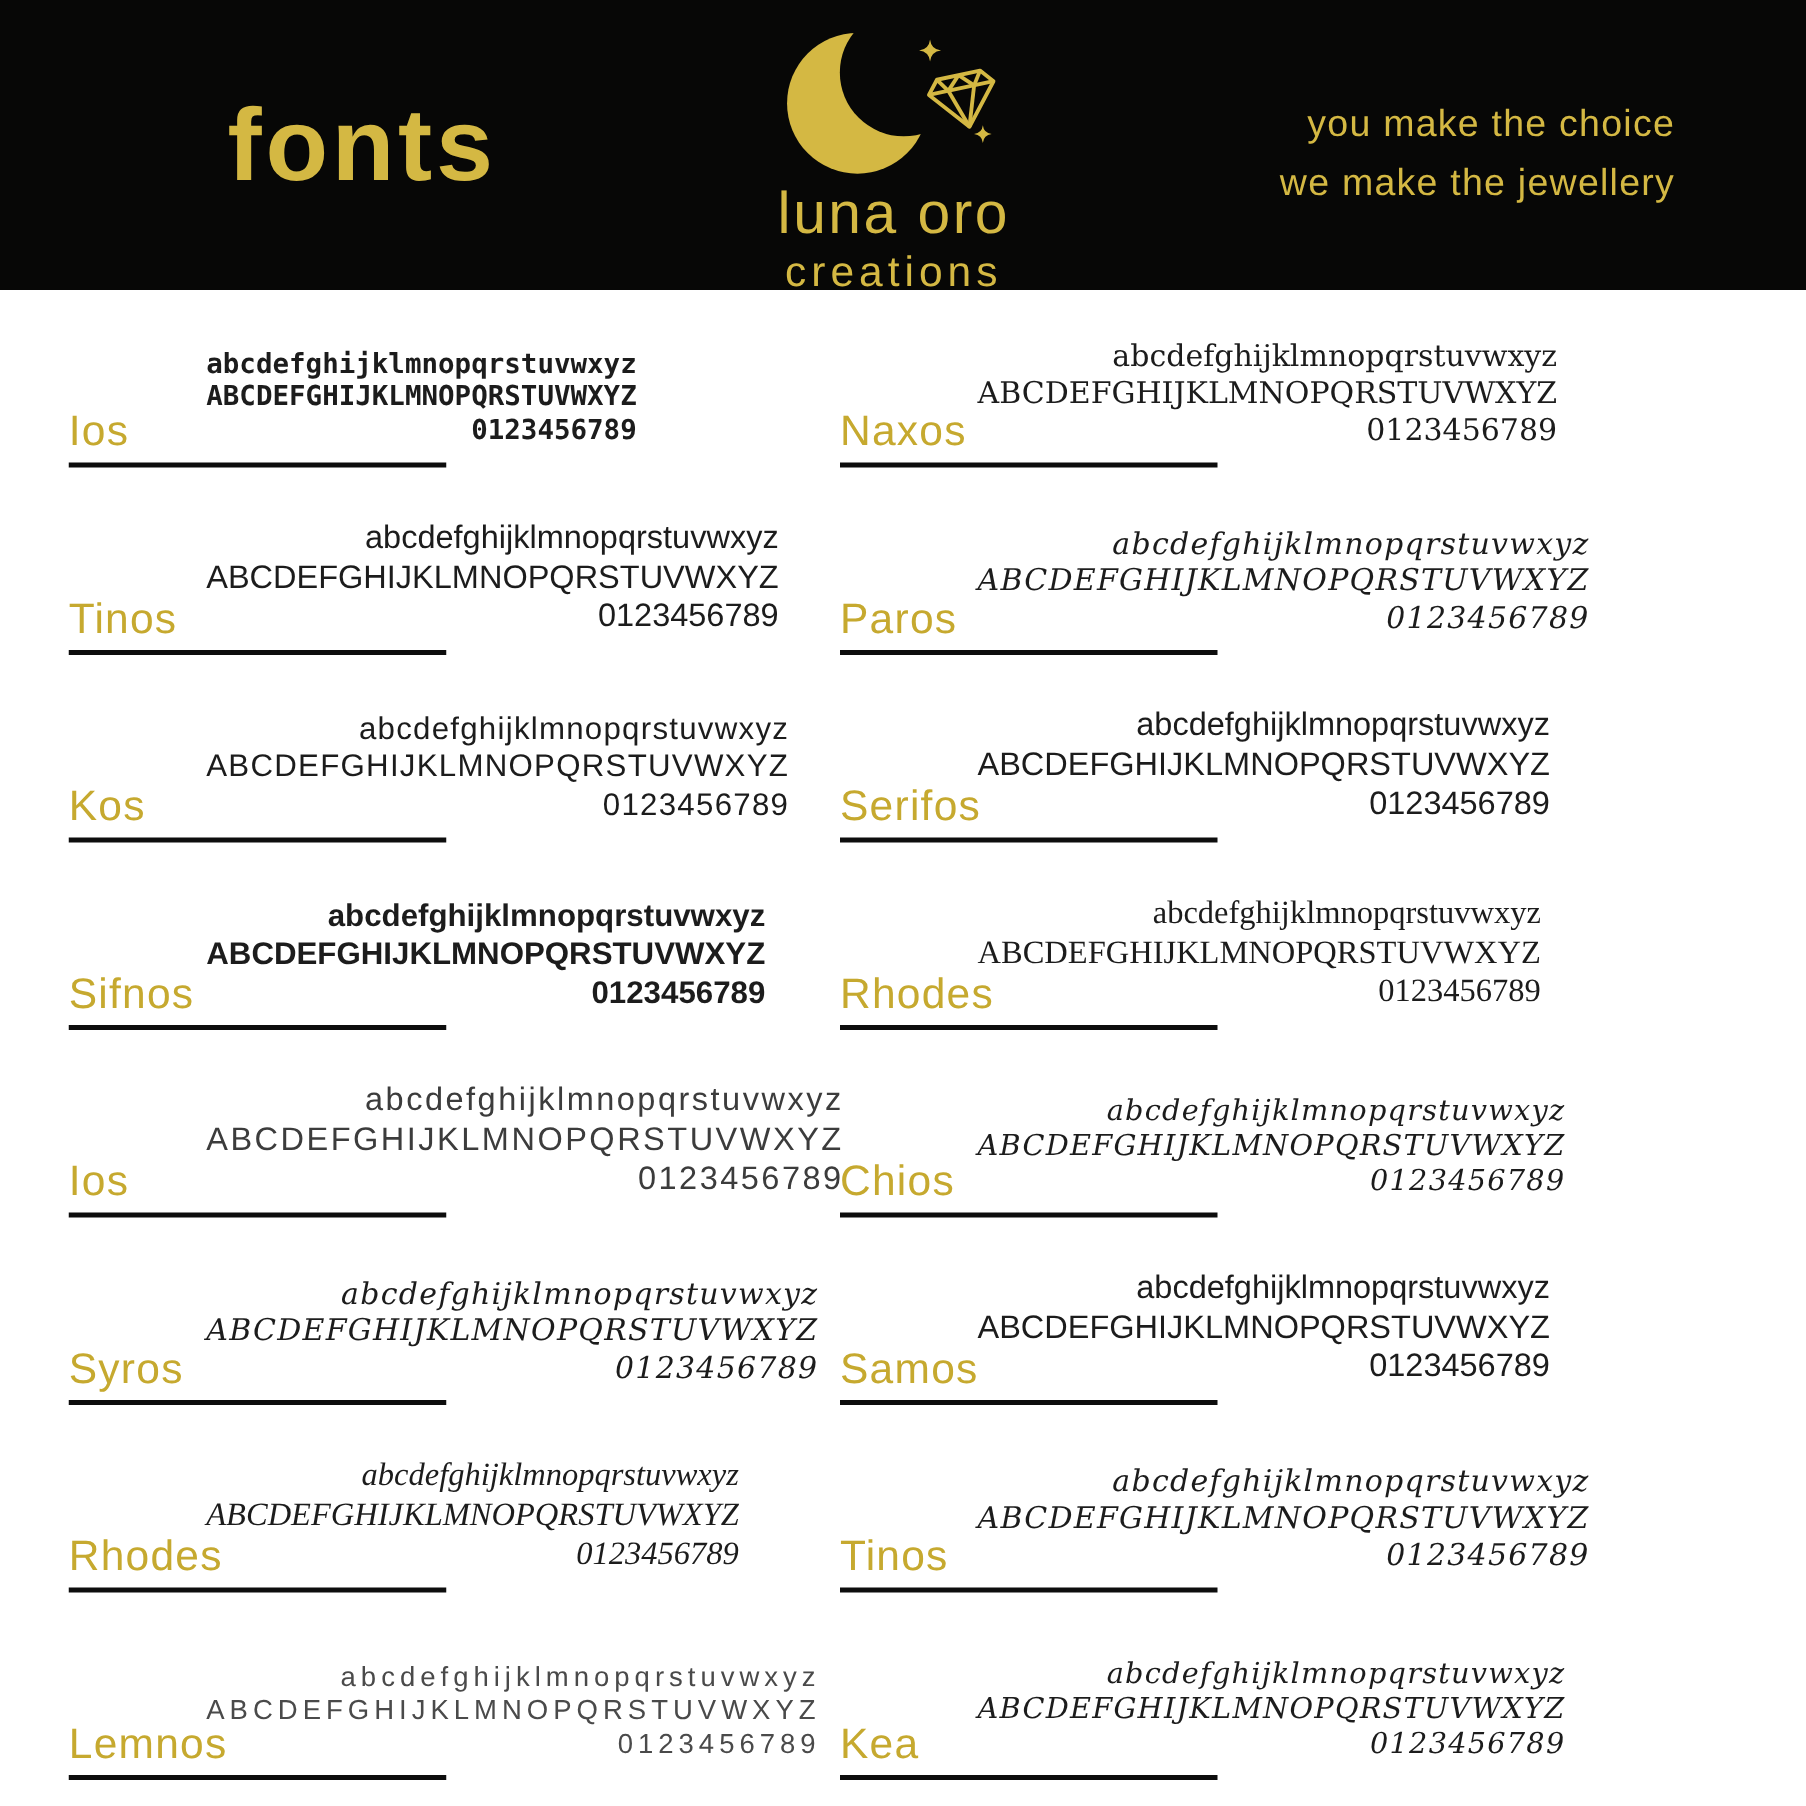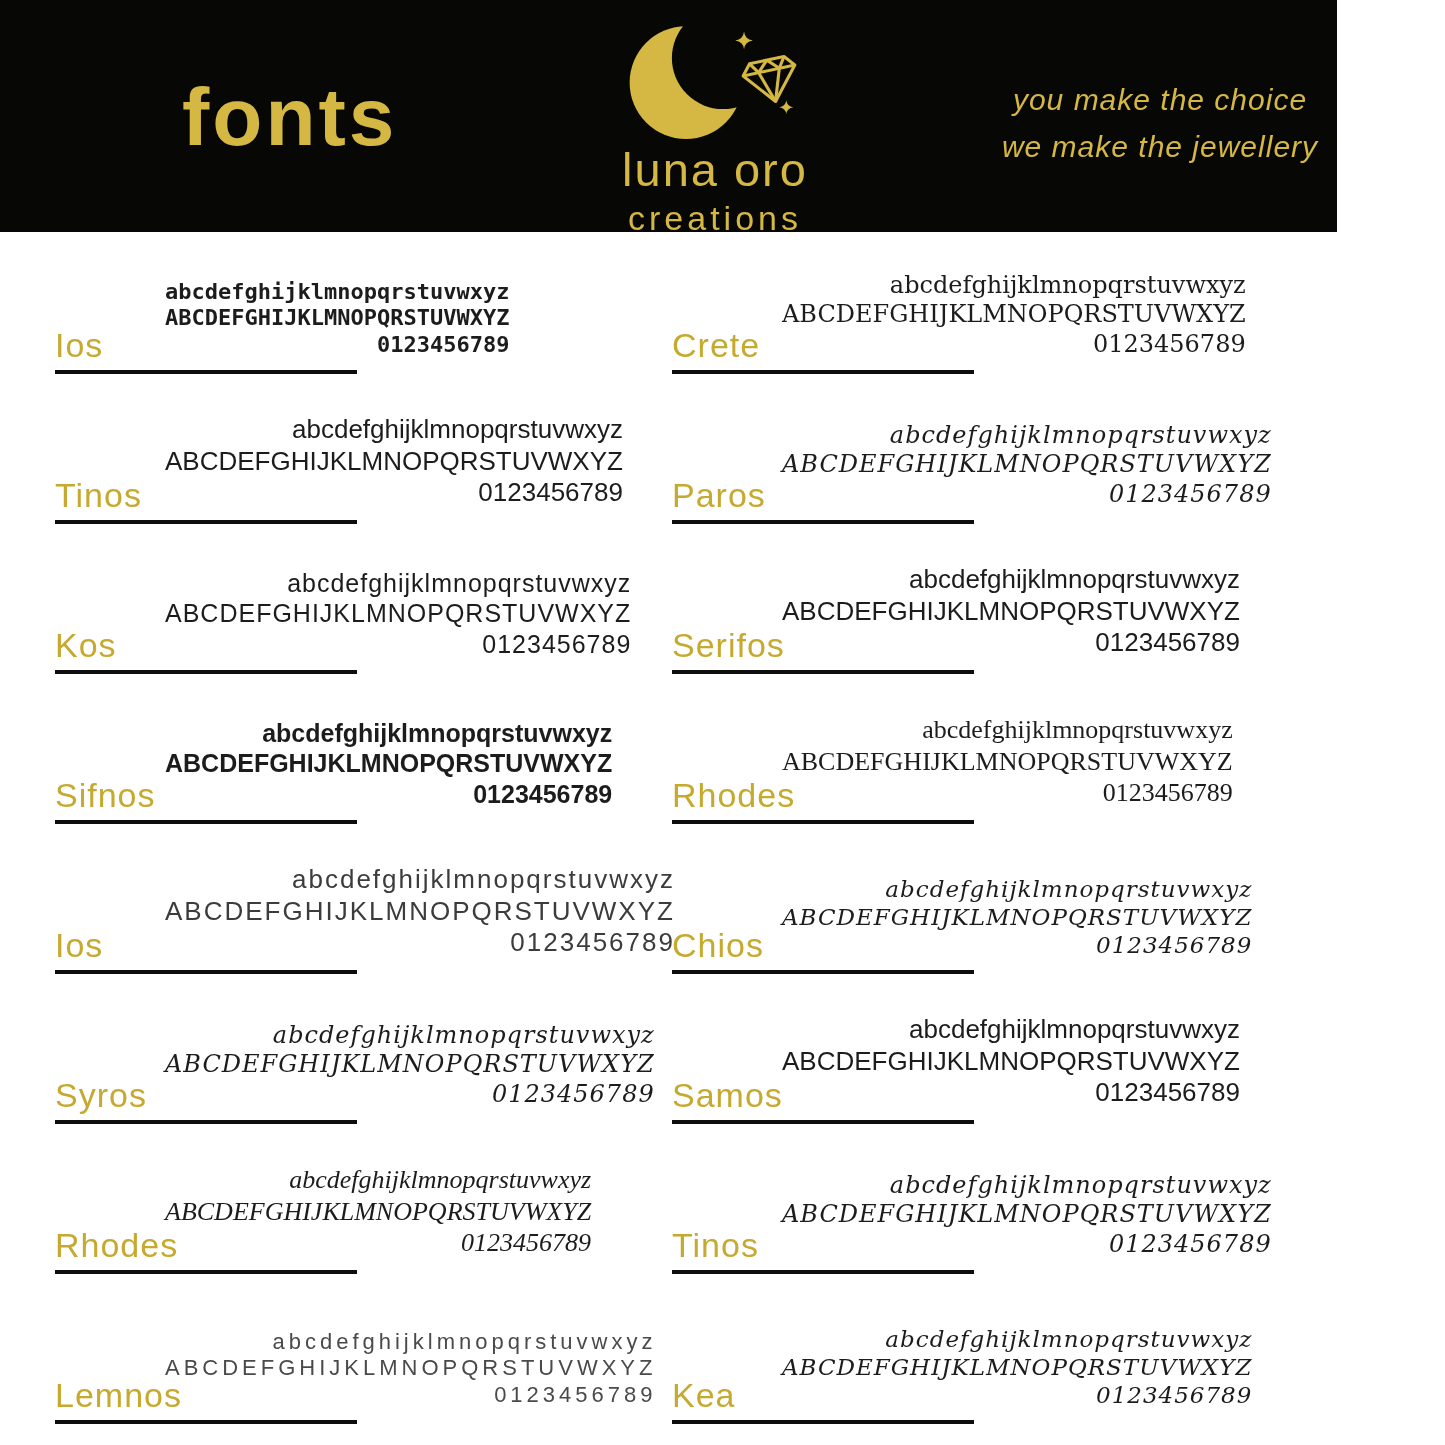--- a/index.html
+++ b/index.html
@@ -9,43 +9,43 @@
     --sample-text:#1c1c1c;
     --underline:#0d0d0d;
     --page-bg:#ffffff;
   }
   *{margin:0;padding:0;box-sizing:border-box;}
   html,body{width:1445px;height:1445px;background:var(--page-bg);overflow:hidden;}
   body{font-family:"Liberation Sans",sans-serif;}
 
   
   .banner{
-    position:relative;width:1337px;height:232px;background:var(--banner-bg);
+    position:relative;width:1445px;height:232px;background:var(--banner-bg);
   }
   .fonts-title{
     position:absolute;left:182px;top:70px;
     color:var(--gold-bright);font-size:82px;font-weight:bold;letter-spacing:3px;
     font-family:"Liberation Sans",sans-serif;
   }
   .logo{
     position:absolute;left:585px;top:14px;width:260px;text-align:center;
     color:var(--gold-bright);
   }
   .logo svg{display:block;margin:0 auto;}
   .brand-name{
     font-size:47px;letter-spacing:2px;margin-top:-4px;
     font-family:"Liberation Sans",sans-serif;
   }
   .brand-sub{
     font-size:34px;letter-spacing:4px;margin-top:2px;
     font-family:"Liberation Sans",sans-serif;
   }
   .tagline{
-    position:absolute;left:980px;top:76px;width:360px;text-align:center;
-    color:var(--gold-bright);font-size:30px;line-height:47px;letter-spacing:1px;font-style:italic;
+    position:absolute;left:980px;top:76px;width:360px;text-align:right;
+    color:var(--gold-bright);font-size:30px;line-height:47px;letter-spacing:1px;
   }
 
   
   .rows{position:absolute;left:0;top:245px;width:1445px;}
   .row{display:flex;width:1445px;height:150px;}
   .cell{position:relative;width:617px;height:150px;}
   .cell.right{width:828px;}
   .label{
     position:absolute;left:55px;bottom:30px;
     color:var(--gold-label);font-weight:normal;font-size:34px;letter-spacing:1px;
@@ -124,21 +124,21 @@
       <div class="cell left">
         <div class="label">Ios</div>
         <div class="sample s-bold-mono">
           <div class="line">abcdefghijklmnopqrstuvwxyz</div>
           <div class="line">ABCDEFGHIJKLMNOPQRSTUVWXYZ</div>
           <div class="line">0123456789</div>
         </div>
         <div class="underline"></div>
       </div>
       <div class="cell right">
-        <div class="label">Crete</div>
+        <div class="label">Naxos</div>
         <div class="sample s-curly-serif">
           <div class="line">abcdefghijklmnopqrstuvwxyz</div>
           <div class="line">ABCDEFGHIJKLMNOPQRSTUVWXYZ</div>
           <div class="line">0123456789</div>
         </div>
         <div class="underline"></div>
       </div>
     </div>
     <div class="row">
       <div class="cell left">

